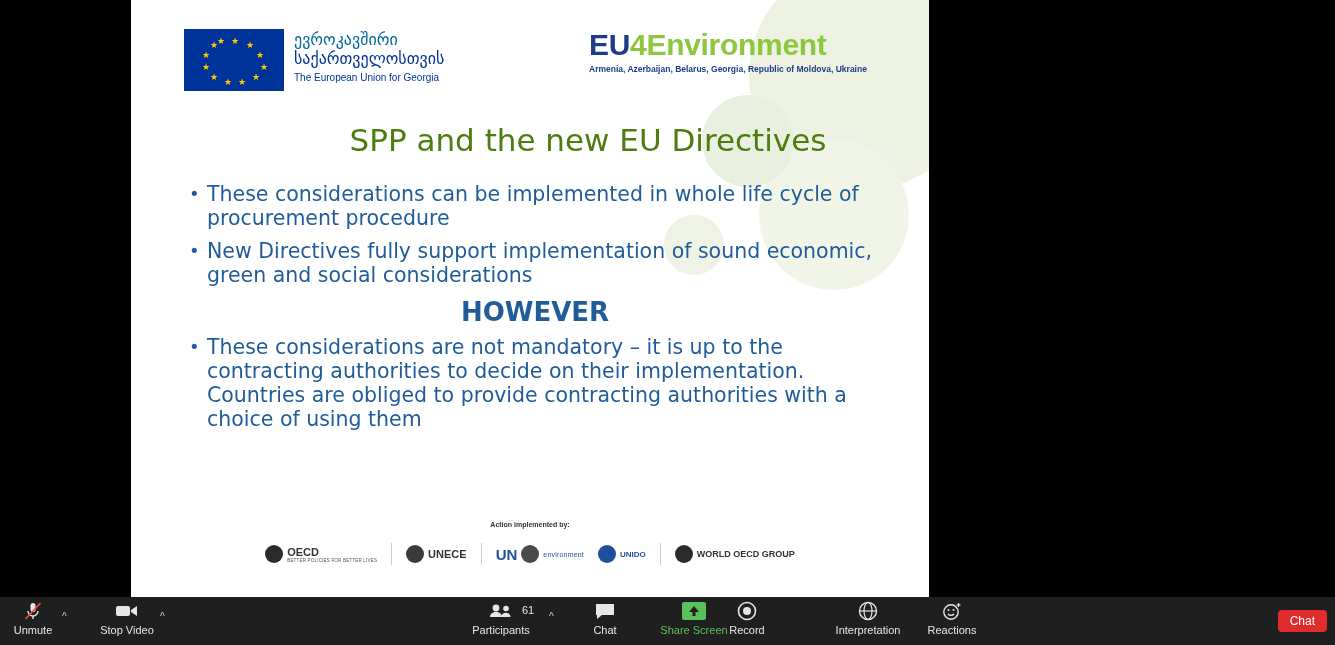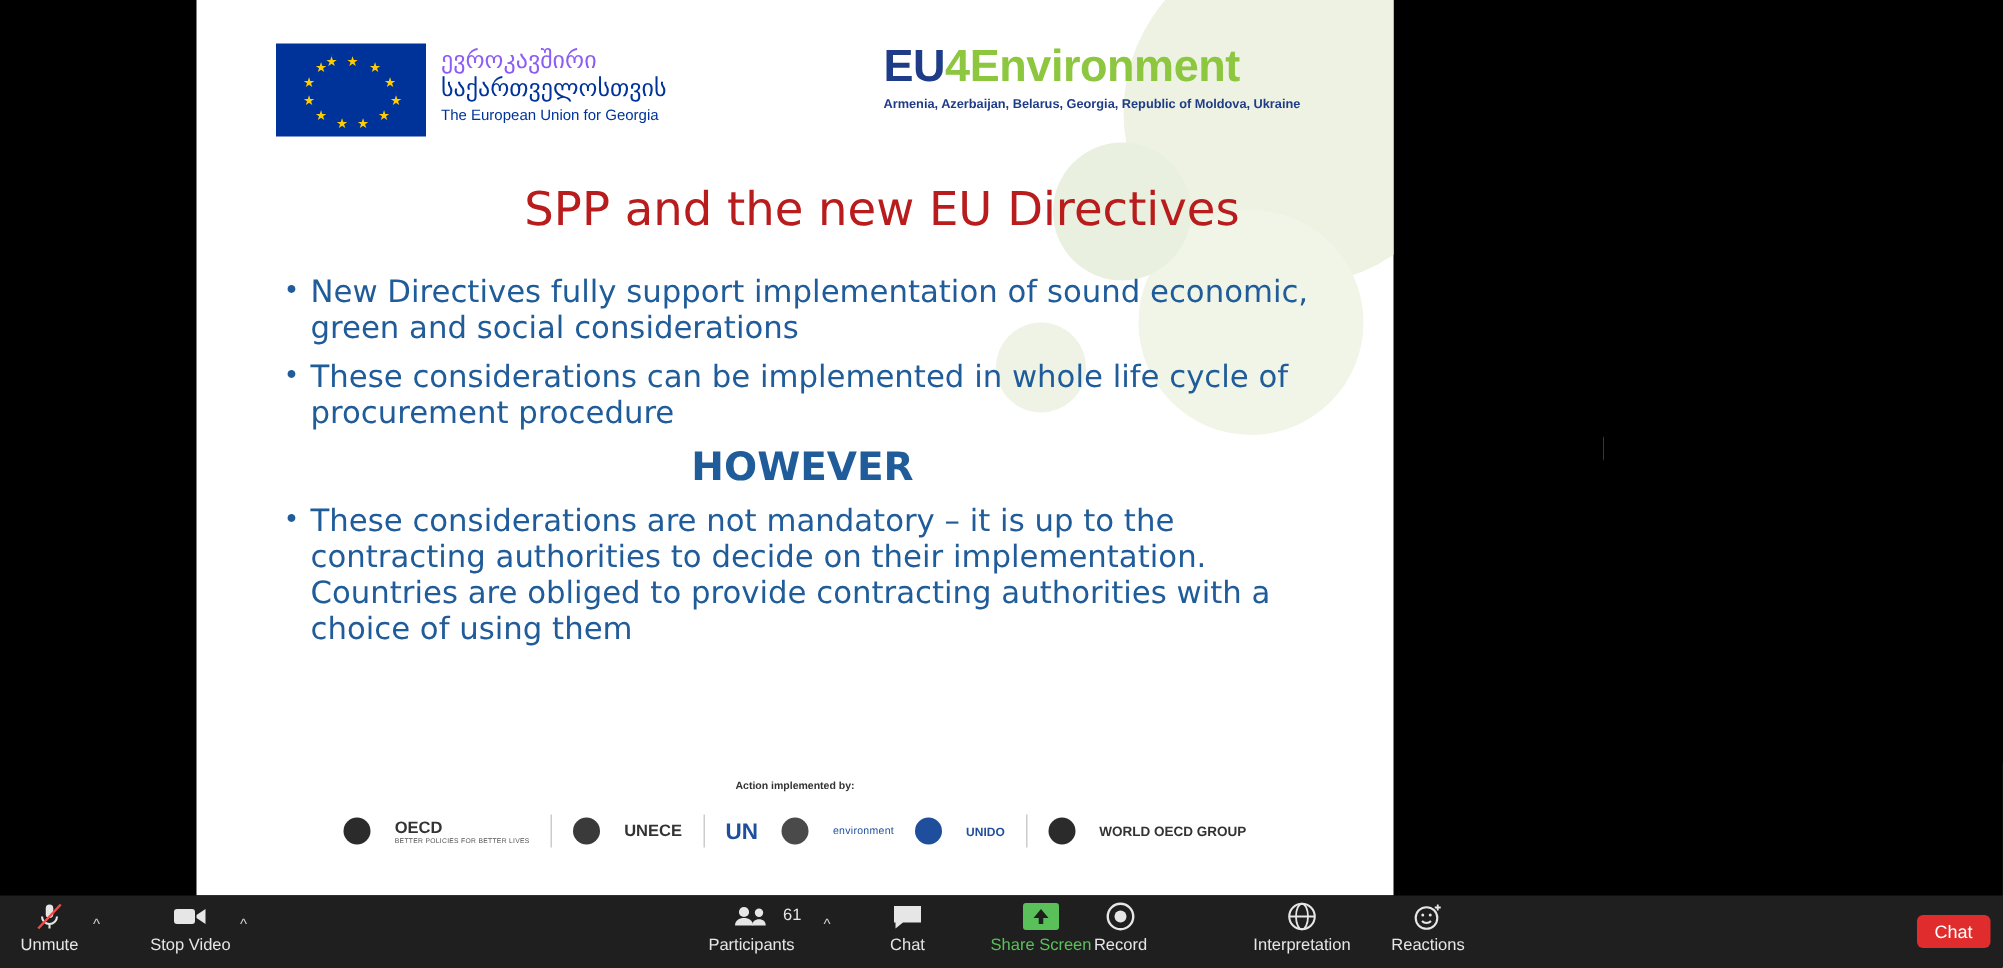--- a/index.html
+++ b/index.html
@@ -75,21 +75,21 @@
     font-size: 9px;
     line-height: 9px;
   }
   .eu-text {
     position: absolute;
     left: 163px;
     top: 30px;
     width: 230px;
   }
   .eu-text .ge1 {
-    color: #8b5cf6;
+    color: #0369a1;
     font-size: 16px;
     line-height: 19px;
     font-family: "DejaVu Sans", sans-serif;
   }
   .eu-text .ge2 {
     color: #003399;
     font-size: 16px;
     line-height: 19px;
     font-family: "DejaVu Sans", sans-serif;
   }
@@ -120,21 +120,21 @@
     white-space: nowrap;
   }
 
   
   .slide-title {
     position: absolute;
     left: 0;
     top: 122px;
     width: 914px;
     text-align: center;
-    color: #b91c1c;
+    color: #4d7c0f;
     font-size: 31px;
     font-family: "DejaVu Sans", sans-serif;
   }
   .bullets {
     position: absolute;
     left: 54px;
     top: 182px;
     width: 700px;
   }
   .bullet {
@@ -181,21 +181,21 @@
     width: 798px;
     height: 40px;
     display: flex;
     justify-content: center;
     align-items: center;
     gap: 14px;
   }
   .logo {
     display: flex;
     align-items: center;
-    gap: 16px;
+    gap: 4px;
     color: #333;
     font-size: 11px;
     font-weight: bold;
   }
   .logo .mark {
     display: inline-block;
     width: 18px;
     height: 18px;
     border-radius: 50%;
     background: #555;
@@ -323,22 +323,22 @@
           <div class="e4e-main">
             <span class="e4e-eu">EU</span><span class="e4e-4">4</span><span class="e4e-env">Environment</span>
           </div>
           <div class="e4e-sub">Armenia, Azerbaijan, Belarus, Georgia, Republic of Moldova, Ukraine</div>
         </div>
       </div>
 
       <div class="slide-title">SPP and the new EU Directives</div>
 
       <div class="bullets">
+        <div class="bullet">These considerations can be implemented in whole life cycle of procurement procedure</div>
         <div class="bullet">New Directives fully support implementation of sound economic, green and social considerations</div>
-        <div class="bullet">These considerations can be implemented in whole life cycle of procurement procedure</div>
         <div class="however">HOWEVER</div>
         <div class="bullet">These considerations are not mandatory – it is up to the contracting authorities to decide on their implementation. Countries are obliged to provide contracting authorities with a choice of using them</div>
       </div>
 
       <div class="footer-note">Action implemented by:</div>
 
       <div class="logos">
         <div class="logo oecd">
           <span class="mark"></span>
           <span>

